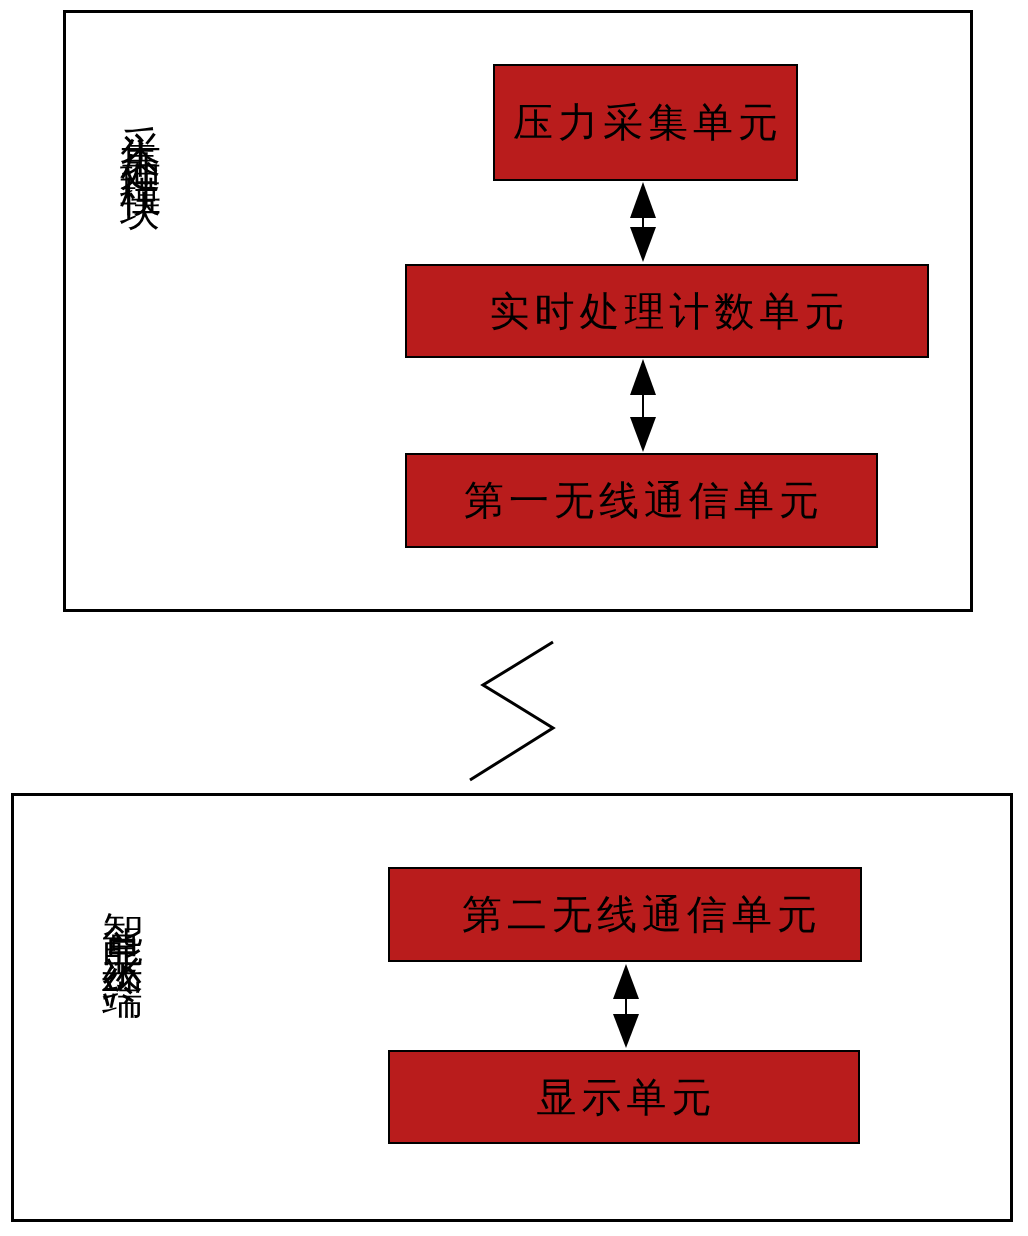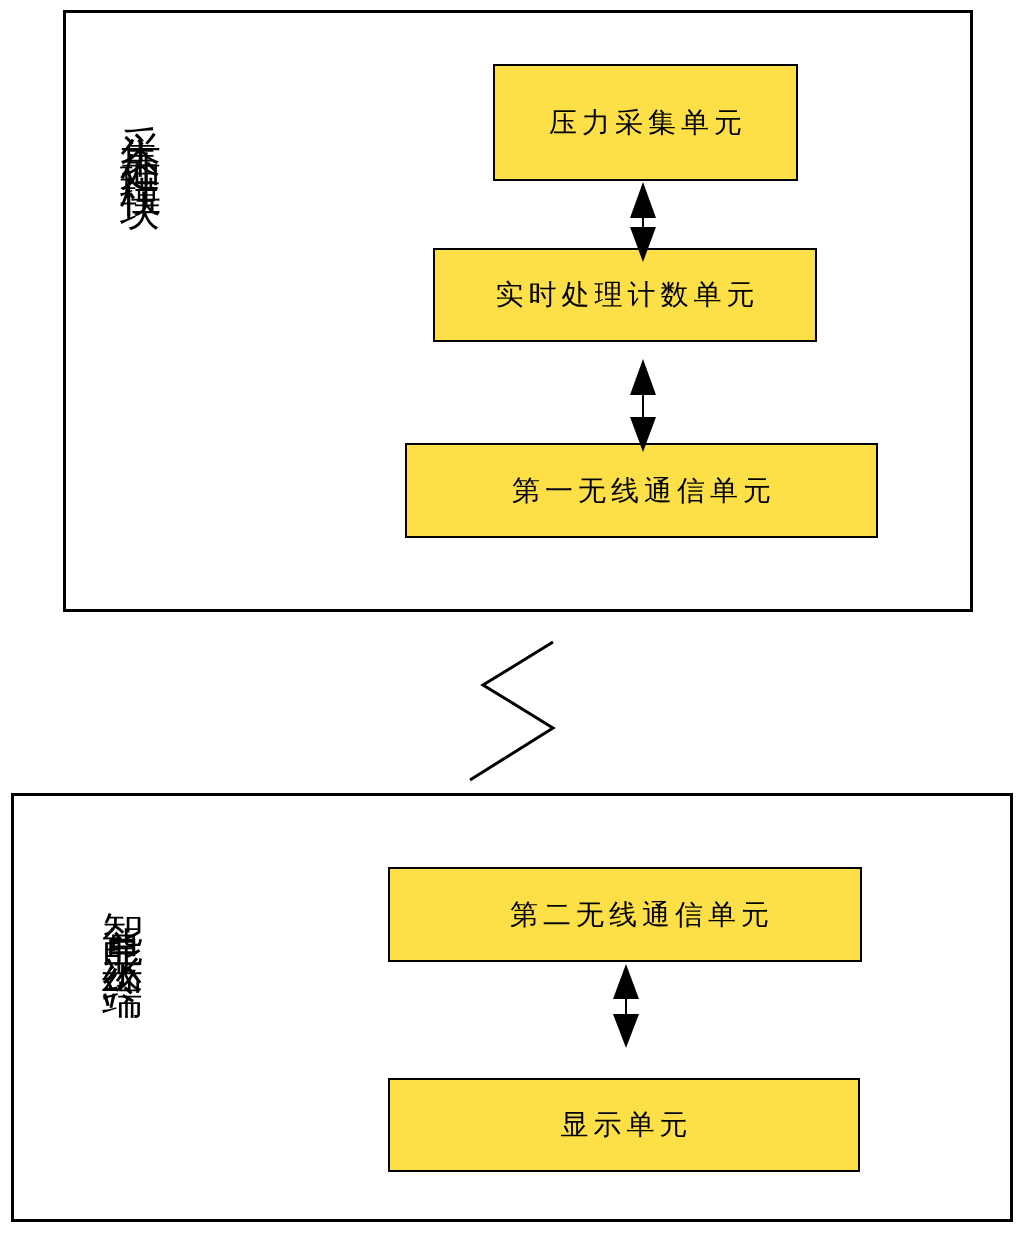--- a/index.html
+++ b/index.html
@@ -19,25 +19,25 @@
   .container-box {
     position: absolute;
     box-sizing: border-box;
     border: 3px solid #000000;
     background: #ffffff;
   }
   .unit-box {
     position: absolute;
     box-sizing: border-box;
     border: 2px solid #000000;
-    background: #fde047;
+    background: #b91c1c;
     display: flex;
     align-items: center;
     justify-content: center;
-    font-size: 28px;
+    font-size: 40px;
     letter-spacing: 5px;
     white-space: nowrap;
     text-indent: 5px; 
   }
   .v-label {
     position: absolute;
     writing-mode: vertical-rl;
     text-orientation: upright;
     font-size: 41px;
     letter-spacing: 13px;
@@ -60,38 +60,38 @@
 
   <div class="container-box" style="left:63px; top:10px; width:910px; height:602px;">
   </div>
 
   <div class="v-label" style="left:118px; top:92px;">采集处理模块</div>
 
   <div class="unit-box" style="left:493px; top:64px; width:305px; height:117px;">
     <span>压力采集单元</span>
   </div>
 
-  <div class="unit-box" style="left:405px; top:248px; width:384px; height:94px;margin-left:28px;">
+  <div class="unit-box" style="left:405px; top:264px; width:524px; height:94px;">
     <span>实时处理计数单元</span>
   </div>
 
-  <div class="unit-box" style="left:405px; top:443px; width:473px; height:95px;">
+  <div class="unit-box" style="left:405px; top:453px; width:473px; height:95px;">
     <span>第一无线通信单元</span>
   </div>
 
   <div class="container-box" style="left:11px; top:793px; width:1002px; height:429px;">
   </div>
 
   <div class="v-label" style="left:100px; top:880px;">智能显示终端</div>
 
   <div class="unit-box" style="left:388px; top:867px; width:474px; height:95px;padding-left:29px;">
     <span>第二无线通信单元</span>
   </div>
 
-  <div class="unit-box" style="left:388px; top:1050px; width:472px; height:94px;margin-top:28px;">
+  <div class="unit-box" style="left:388px; top:1050px; width:472px; height:94px;">
     <span>显示单元</span>
   </div>
 
   <svg id="overlay-svg" viewBox="0 0 1028 1236">
 
     <g fill="#000000" stroke="#000000">
       <polygon points="643,182 630,218 656,218" stroke="none"></polygon>
       <line x1="643" y1="216" x2="643" y2="230" stroke-width="2"></line>
       <polygon points="643,262 630,227 656,227" stroke="none"></polygon>
     </g>

